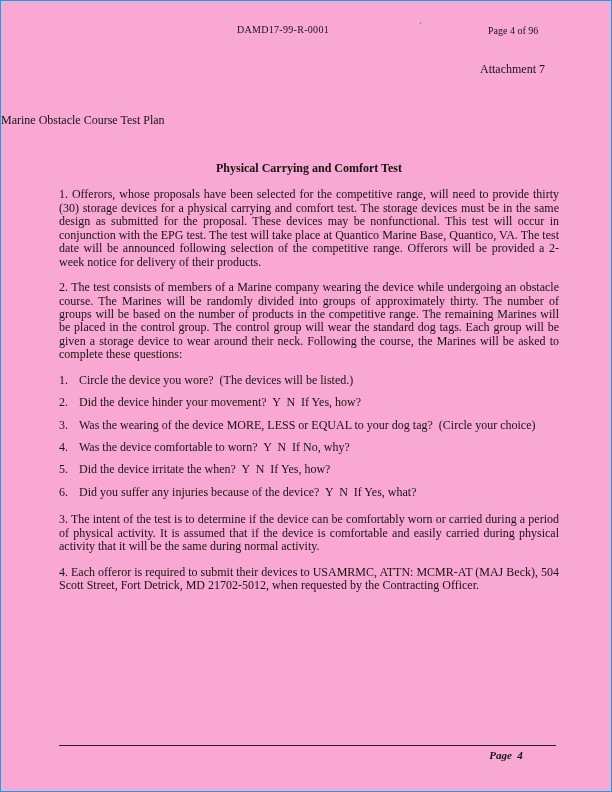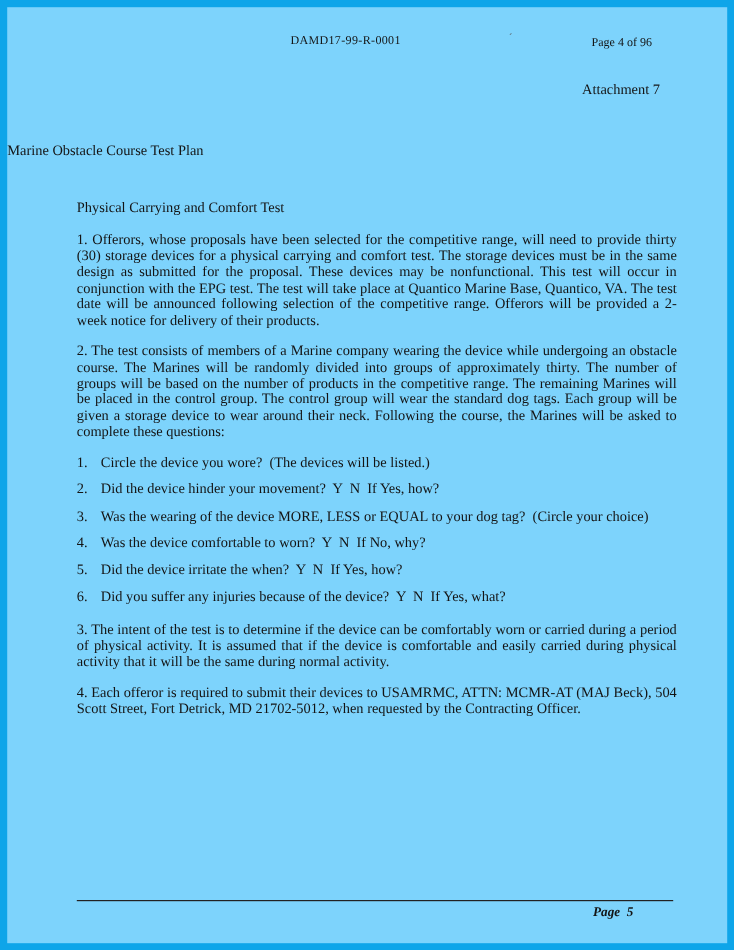--- a/index.html
+++ b/index.html
@@ -5,22 +5,22 @@
   html, body {
     margin: 0;
     padding: 0;
     background: #ffffff;
   }
   .page {
     position: relative;
     width: 612px;
     height: 792px;
     box-sizing: border-box;
-    background: #7dd3fc;
-    border: 6px solid #0ea5e9;
+    background: #f9a8d4;
+    border: 1px solid #0ea5e9;
     font-family: "Liberation Serif", serif;
     color: #141414;
     overflow: hidden;
   }
   .doc-number {
     position: absolute;
     top: 23px;
     left: 236px;
     font-size: 10px;
     letter-spacing: 0.3px;
@@ -57,22 +57,23 @@
   .content {
     position: absolute;
     top: 161px;
     left: 58px;
     width: 500px;
     font-size: 12px;
     line-height: 1.12;
   }
   .section-heading {
     font-size: 12px;
-    font-weight: normal;
+    font-weight: bold;
     margin: 0 0 13px 0;
+    text-align: center;
   }
   .para {
     margin: 0 0 12px 0;
     text-align: justify;
   }
   .questions {
     list-style: none;
     margin: 2px 0 14px 0;
     padding: 0;
   }
@@ -154,15 +155,15 @@
         <span class="q-text">Did you suffer any injuries because of the device?  Y  N  If Yes, what?</span>
       </li>
     </ol>
 
     <p class="para">3.  The intent of the test is to determine if the device can be comfortably worn or carried during a period of physical activity. It is assumed that if the device is comfortable and easily carried during physical activity that it will be the same during normal activity.</p>
 
     <p class="para">4.  Each offeror is required to submit their devices to USAMRMC, ATTN: MCMR-AT (MAJ Beck), 504 Scott Street, Fort Detrick, MD 21702-5012, when requested by the Contracting Officer.</p>
   </div>
 
   <div class="footer-rule"></div>
-  <span class="footer-page">Page  5</span>
+  <span class="footer-page">Page  4</span>
 
 </div>
 
 </body></html>

